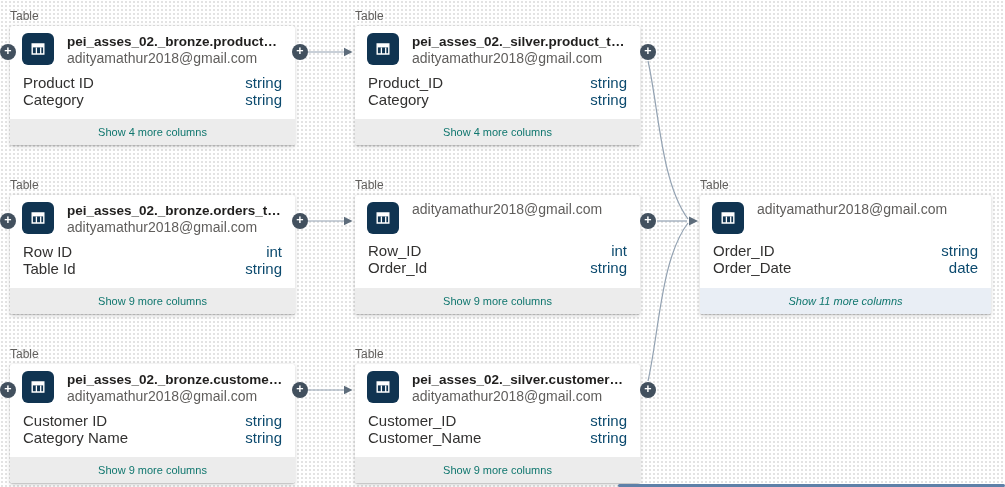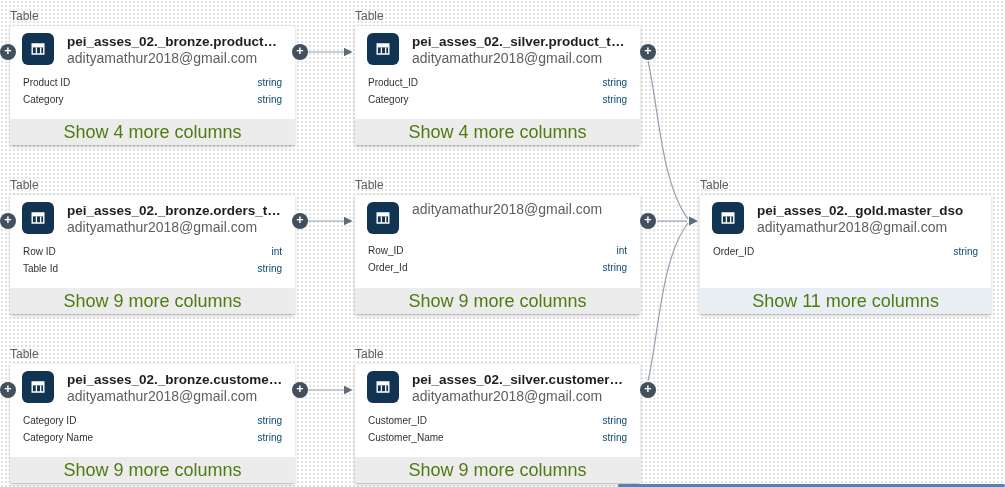--- a/index.html
+++ b/index.html
@@ -46,33 +46,33 @@
     font-size:13.5px; line-height:18px; font-weight:600; color:#201f1e;
     white-space:nowrap; overflow:hidden; text-overflow:ellipsis;
   }
   .card-owner {
     font-size:14px; line-height:15px; color:#605e5c;
     white-space:nowrap; overflow:hidden; text-overflow:ellipsis;
   }
   .card-columns { padding:7px 13px 0 13px; }
   .col-row {
     display:flex; justify-content:space-between;
-    font-size:10px; line-height:16.5px; color:#323130;
+    font-size:15px; line-height:16.5px; color:#323130;
   }
   .col-type { color:#0c4a6e; }
   .card-footer {
     margin-top:auto;
     height:26px;
     background:#ececec;
     display:flex; align-items:center; justify-content:center;
-    font-size:18px; color:#4d7c0f;
+    font-size:11px; color:#0f766e;
     cursor:pointer;
     border-radius:0 0 2px 2px;
   }
-  .card-footer.blue { background:#e9eef5; }
+  .card-footer.blue { background:#e9eef5;font-style:italic; }
 
   .plus {
     position:absolute;
     width:16px; height:16px;
     background:#42505e;
     border-radius:50%;
     color:#ffffff;
     font-size:12.5px; font-weight:700; line-height:15px;
     text-align:center;
     cursor:pointer;
@@ -246,29 +246,32 @@
     <div class="card">
       <div class="card-header">
         <div class="table-icon">
           <svg viewBox="0 0 16 16" width="16" height="16">
               <path d="M2.2 3 h11.6 v10 H2.2 z" fill="none" stroke="#fff" stroke-width="1.4"></path>
               <path d="M2.2 3 h11.6 v3.4 H2.2 z" fill="#fff"></path>
               <path d="M6.4 6.4 v6.6 M10.7 6.4 v6.6" stroke="#fff" stroke-width="1.3"></path>
             </svg>
         </div>
         <div class="title-block">
-          <div class="card-title">pei_asses_02._gold.master_dso</div>
           <div class="card-owner">adityamathur2018@gmail.com</div>
         </div>
       </div>
       <div class="card-columns">
         <div class="col-row">
           <span class="col-name">Order_ID</span>
           <span class="col-type">string</span>
         </div>
+        <div class="col-row">
+          <span class="col-name">Order_Date</span>
+          <span class="col-type">date</span>
+        </div>
       </div>
       <div class="card-footer blue">Show 11 more columns</div>
     </div>
   </div>
 
   <div class="node" style="left:10px; top:347px; width:285px;">
     <div class="node-kind">Table</div>
     <div class="card">
       <div class="card-header">
         <div class="table-icon">
@@ -278,21 +281,21 @@
               <path d="M6.4 6.4 v6.6 M10.7 6.4 v6.6" stroke="#fff" stroke-width="1.3"></path>
             </svg>
         </div>
         <div class="title-block">
           <div class="card-title">pei_asses_02._bronze.customer_table</div>
           <div class="card-owner">adityamathur2018@gmail.com</div>
         </div>
       </div>
       <div class="card-columns">
         <div class="col-row">
-          <span class="col-name">Category ID</span>
+          <span class="col-name">Customer ID</span>
           <span class="col-type">string</span>
         </div>
         <div class="col-row">
           <span class="col-name">Category Name</span>
           <span class="col-type">string</span>
         </div>
       </div>
       <div class="card-footer">Show 9 more columns</div>
       <div class="plus plus-left">+</div>
       <div class="plus plus-right-1">+</div>

